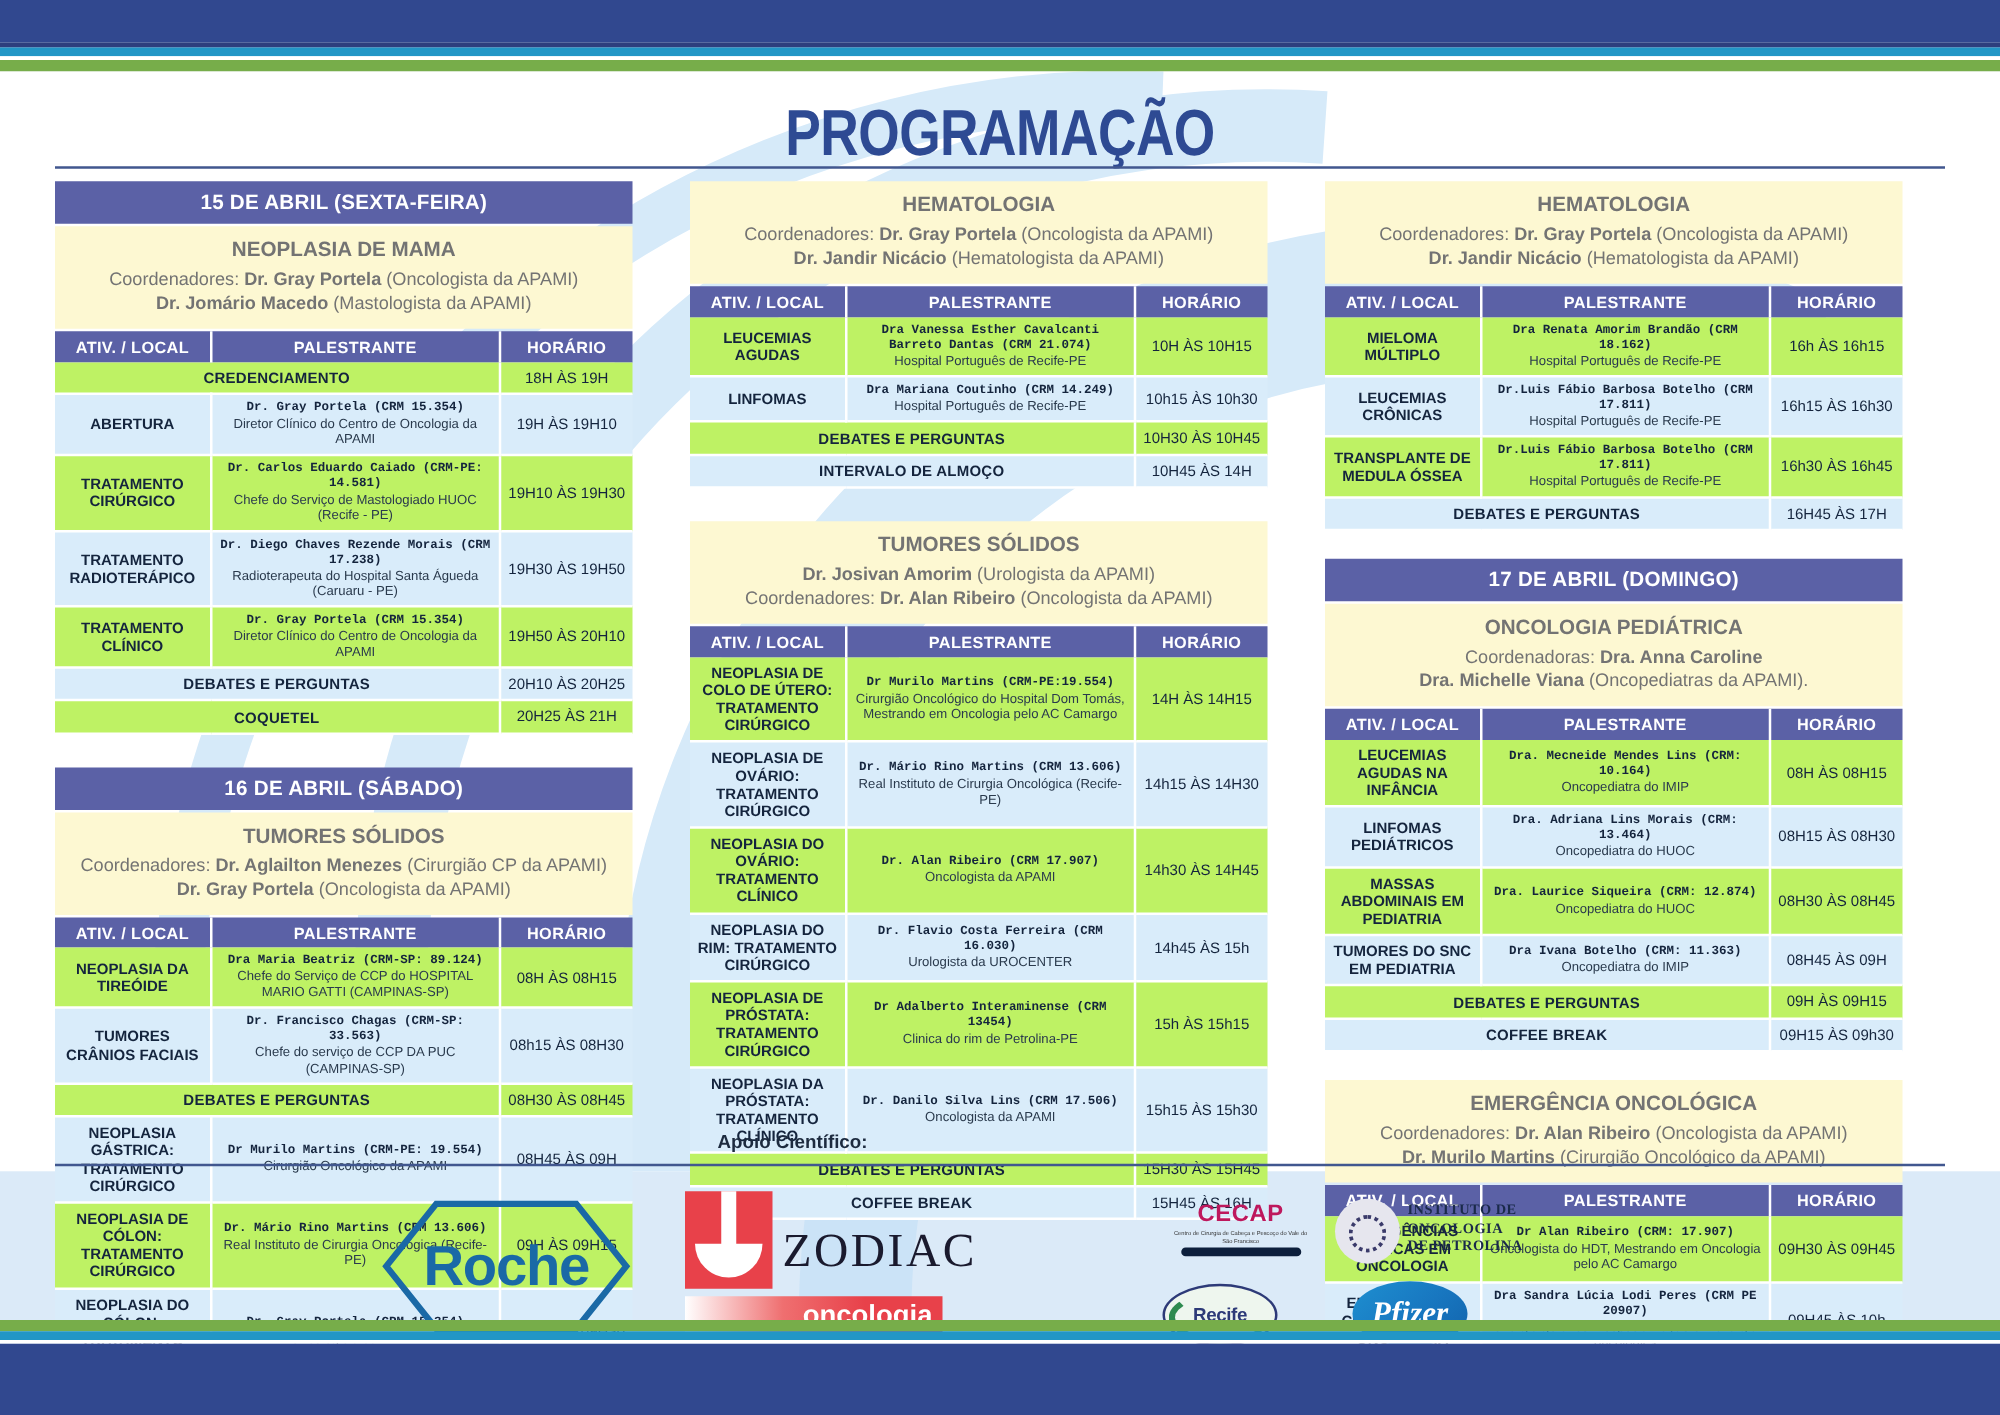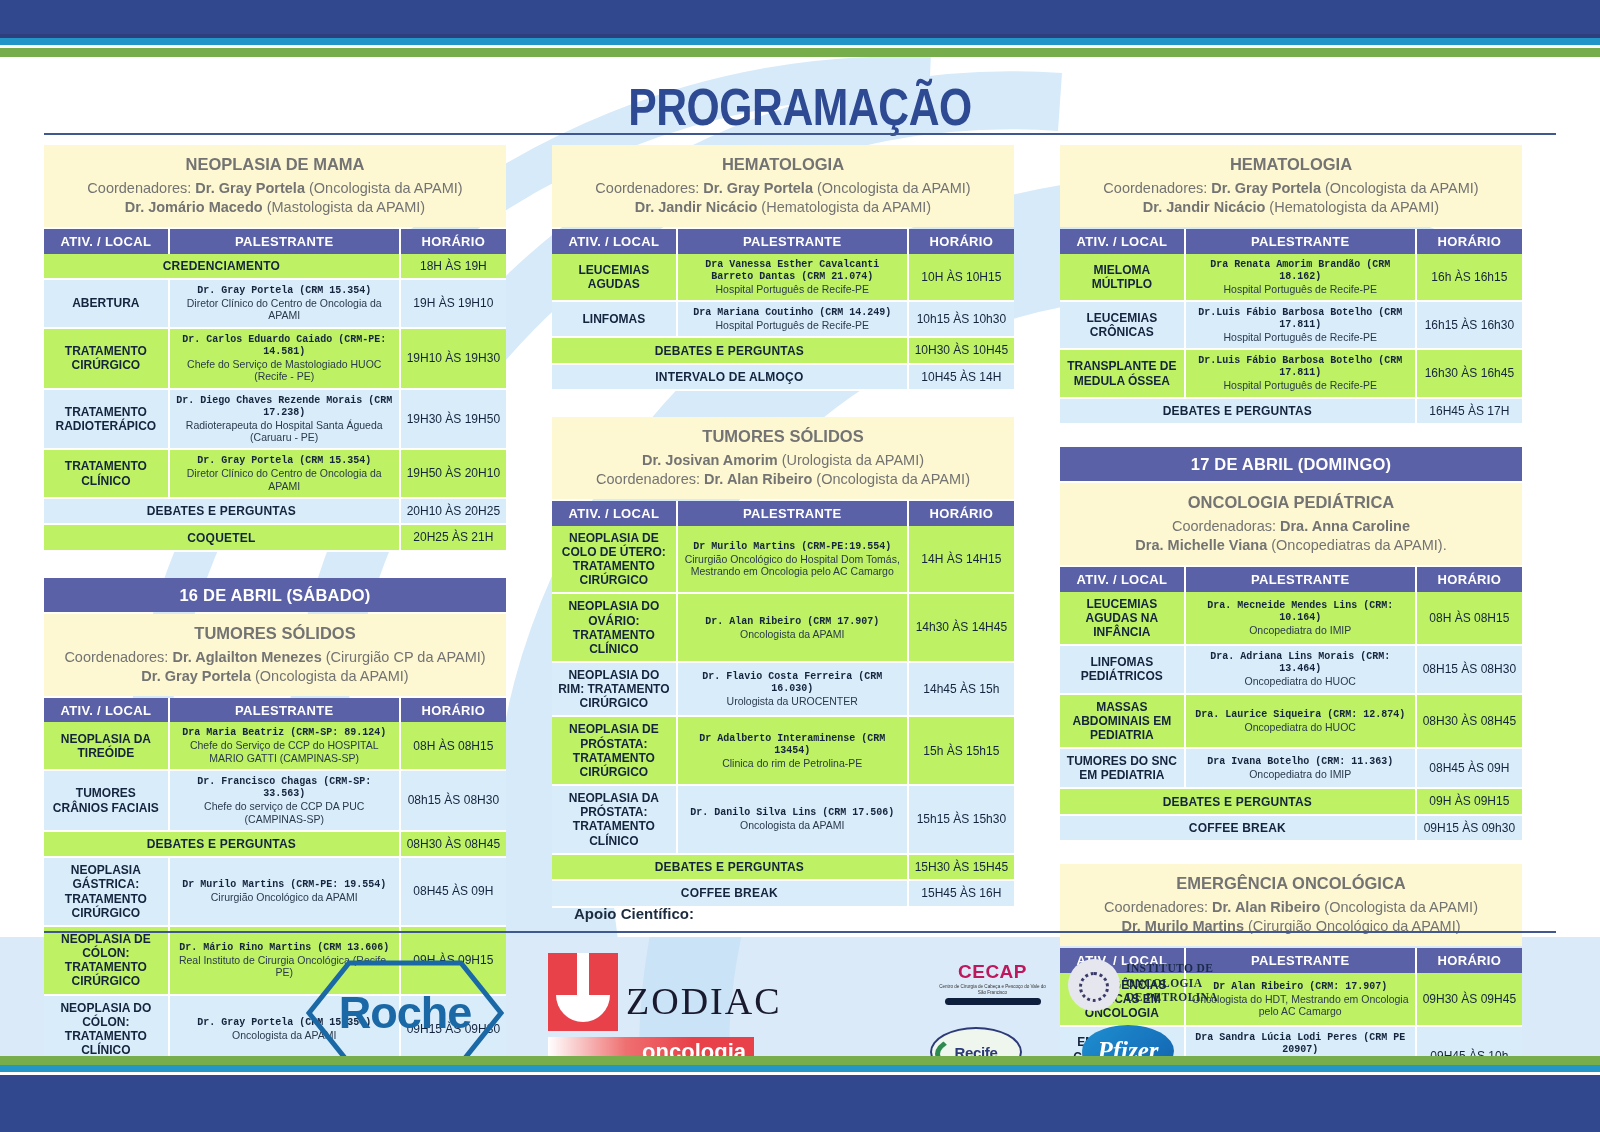--- a/index.html
+++ b/index.html
@@ -295,20 +295,21 @@
   </svg>
 
   <div class="title">PROGRAMAÇÃO</div>
   <div class="rule-top"></div>
 
   <div class="columns">
 
     <div class="col">
 
       <div>
+        <div class="daybar">15 DE ABRIL (SEXTA-FEIRA)</div>
         <div class="coord">
           <span class="sess">NEOPLASIA DE MAMA</span>
           <span class="cline"><span>Coordenadores: </span><b>Dr. Gray Portela</b><span> (Oncologista da APAMI)</span></span>
           <span class="cline"><b>Dr. Jomário Macedo</b><span> (Mastologista da APAMI)</span></span>
         </div>
         <table class="sched">
           <thead>
               <tr>
             <th class="c-act">ATIV. / LOCAL</th>
             <th class="c-spk">PALESTRANTE</th>
@@ -498,20 +499,28 @@
             </thead>
           <tbody>
               <tr class="odd">
                 <td class="c-act">NEOPLASIA DE COLO DE ÚTERO: TRATAMENTO CIRÚRGICO</td>
                 <td class="c-spk">
                   <span class="spk-name">Dr Murilo Martins (CRM-PE:19.554)</span>
                   <span class="spk-aff">Cirurgião Oncológico do Hospital Dom Tomás, Mestrando em Oncologia pelo AC Camargo</span>
                 </td>
                 <td class="c-time">14H ÀS 14H15</td>
               </tr>
+              <tr class="even">
+                <td class="c-act">NEOPLASIA DE OVÁRIO: TRATAMENTO CIRÚRGICO</td>
+                <td class="c-spk">
+                  <span class="spk-name">Dr. Mário Rino Martins (CRM 13.606)</span>
+                  <span class="spk-aff">Real Instituto de Cirurgia Oncológica (Recife-PE)</span>
+                </td>
+                <td class="c-time">14h15 ÀS 14H30</td>
+              </tr>
               <tr class="odd">
                 <td class="c-act">NEOPLASIA DO OVÁRIO: TRATAMENTO CLÍNICO</td>
                 <td class="c-spk">
                   <span class="spk-name">Dr. Alan Ribeiro (CRM 17.907)</span>
                   <span class="spk-aff">Oncologista da APAMI</span>
                 </td>
                 <td class="c-time">14h30 ÀS 14H45</td>
               </tr>
               <tr class="even">
                 <td class="c-act">NEOPLASIA DO RIM: TRATAMENTO CIRÚRGICO</td>

